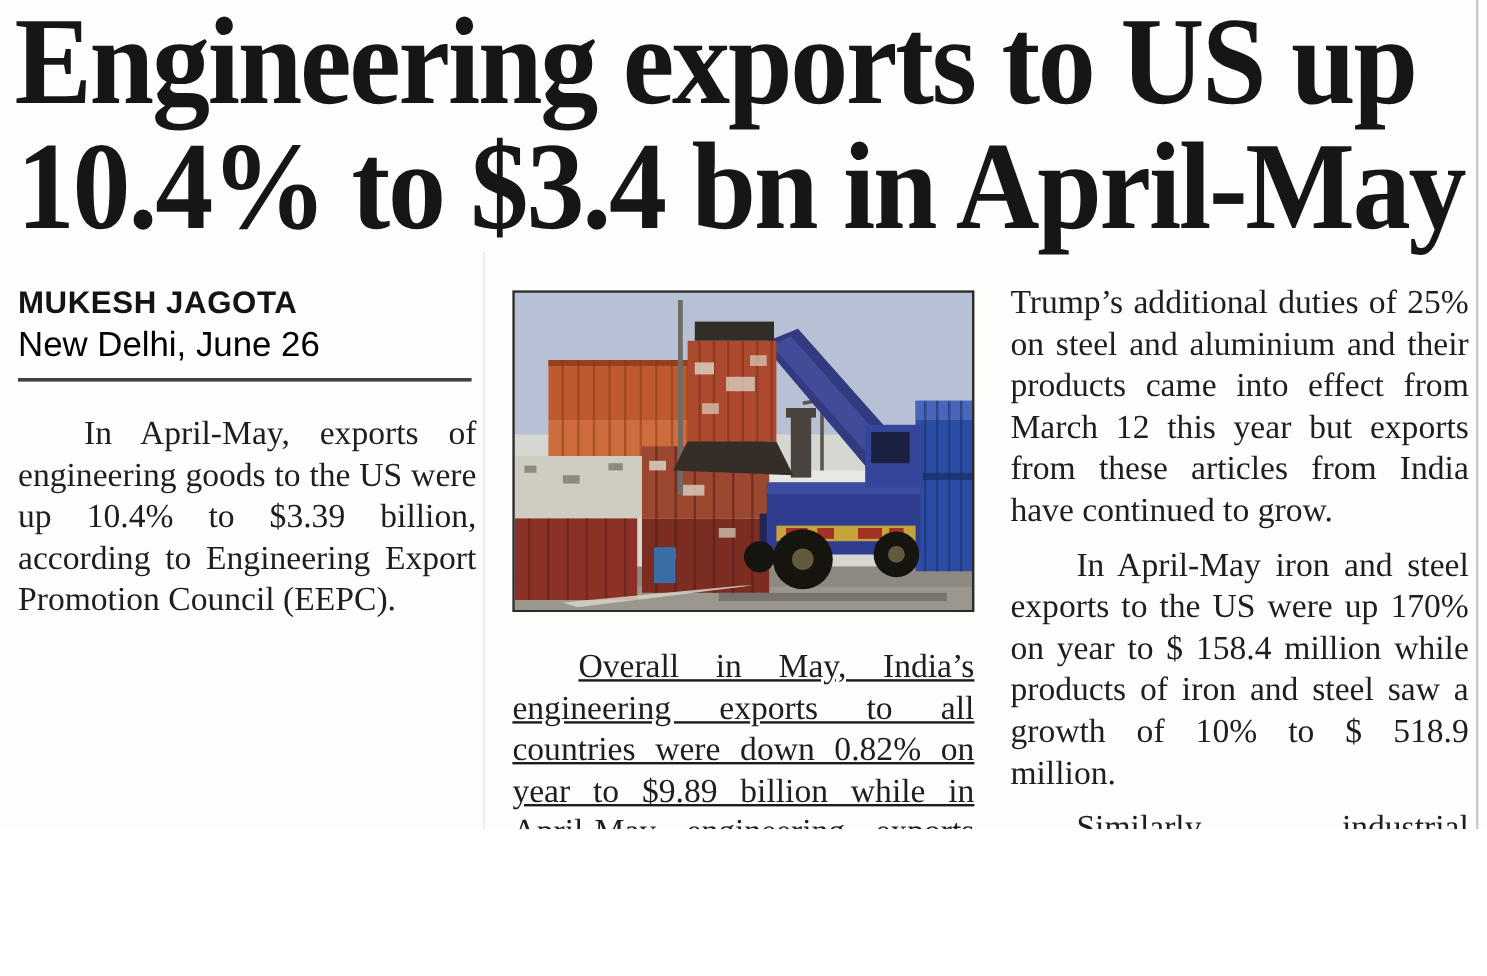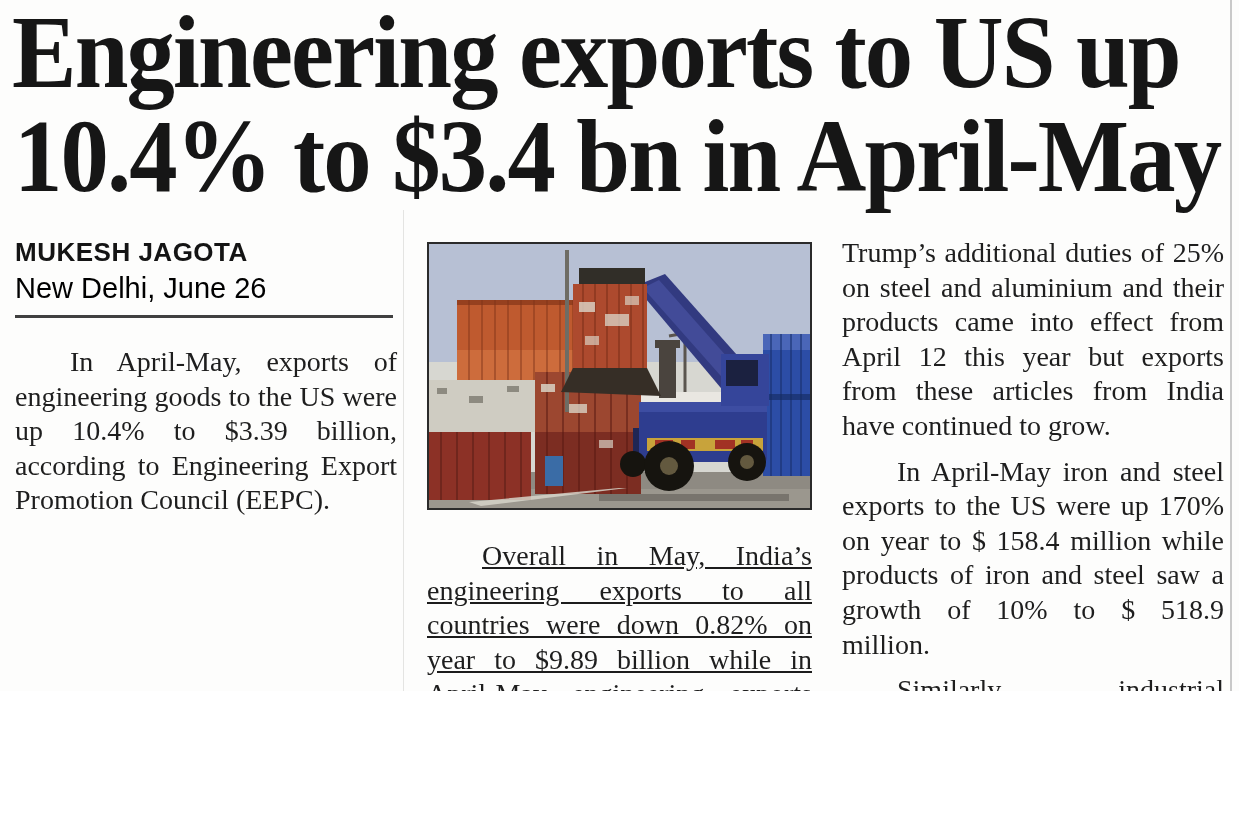--- a/index.html
+++ b/index.html
@@ -152,19 +152,19 @@
           </g>
         </svg>
       </figure>
       <div class="mid-text">
         <p class="body indent">Overall in May, India’s engineering exports to all countries were down 0.82% on year to $9.89 billion while in April-May engineering exports recorded 4.77% growth as it went up to $19.40 billion.</p>
         <p class="body indent spread">US Similarly Donald</p>
       </div>
     </div>
 
     <div class="col col-pad">
-      <p class="body">Trump’s additional duties of 25% on steel and aluminium and their products came into effect from April 12 this year but exports from these articles from India have continued to grow.</p>
+      <p class="body">Trump’s additional duties of 25% on steel and aluminium and their products came into effect from March 12 this year but exports from these articles from India have continued to grow.</p>
       <p class="body indent">In April-May iron and steel exports to the US were up 170% on year to $ 158.4 million while products of iron and steel saw a growth of 10% to $ 518.9 million.</p>
       <p class="body indent">Similarly, industrial machinery exports to the US were up 17% to $ 774.1 million in the December-May period.</p>
     </div>
 
   </div>
 </div>
 
 </body></html>

